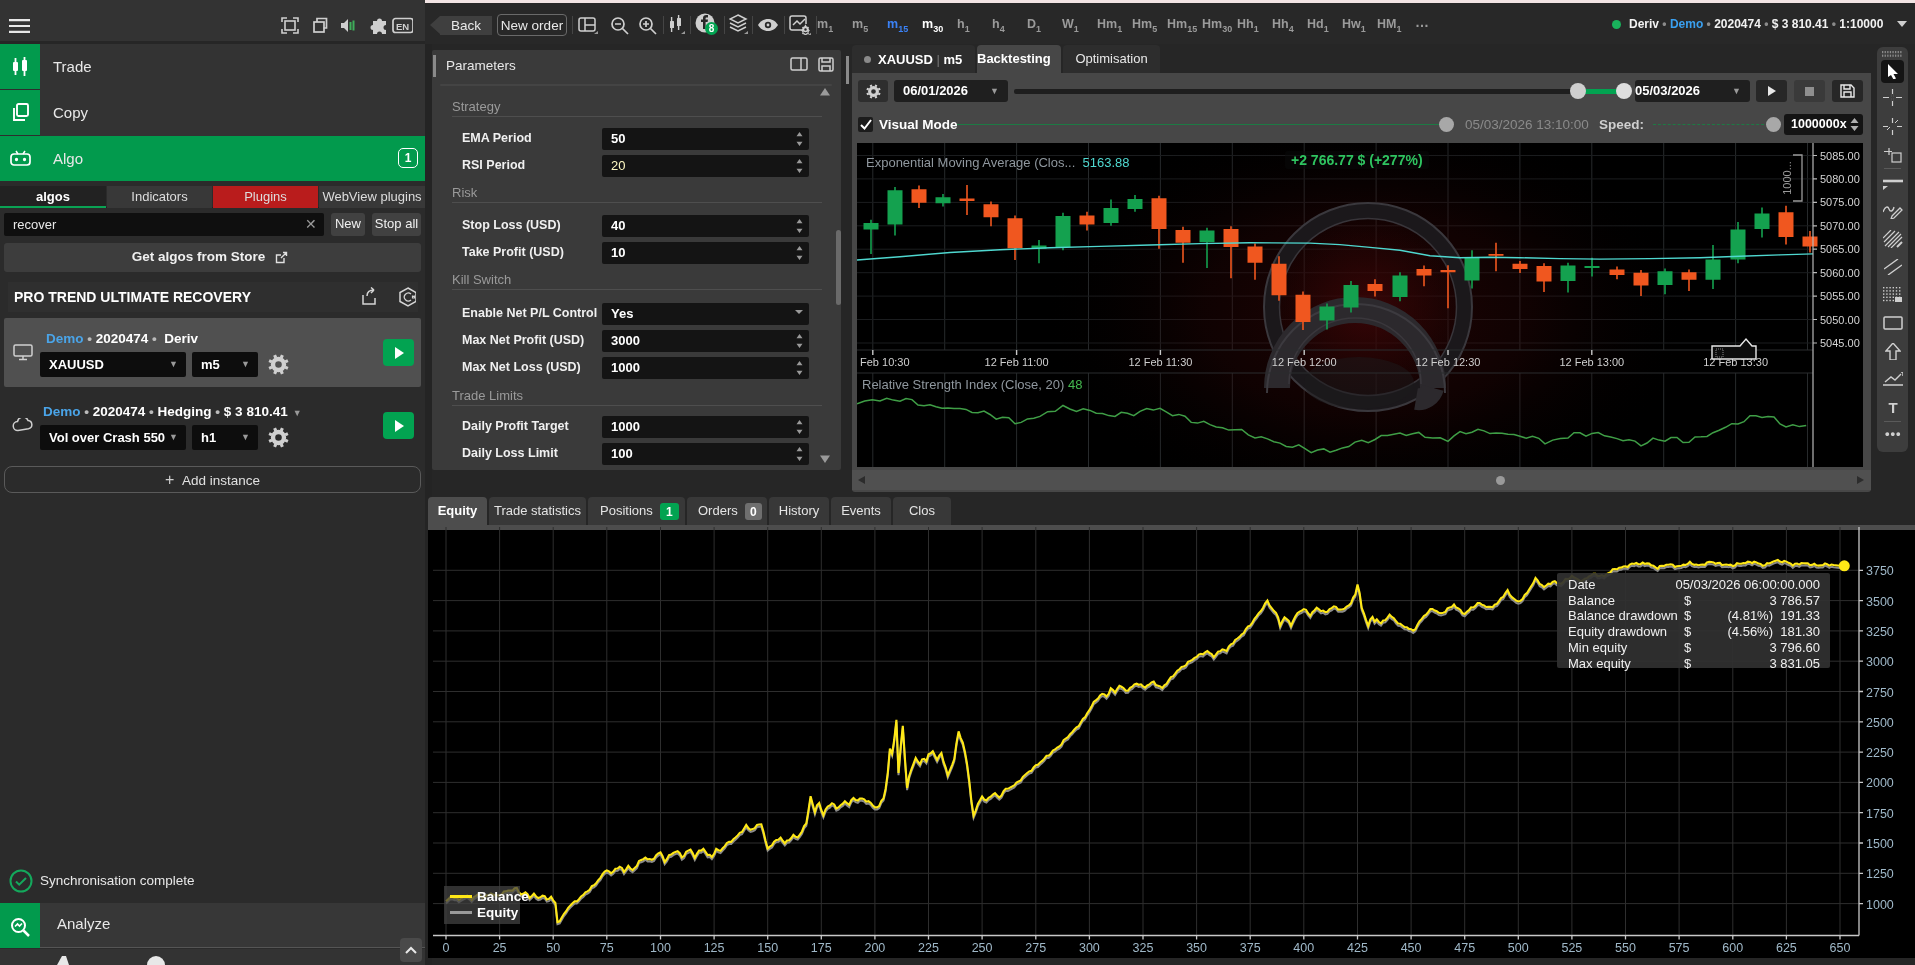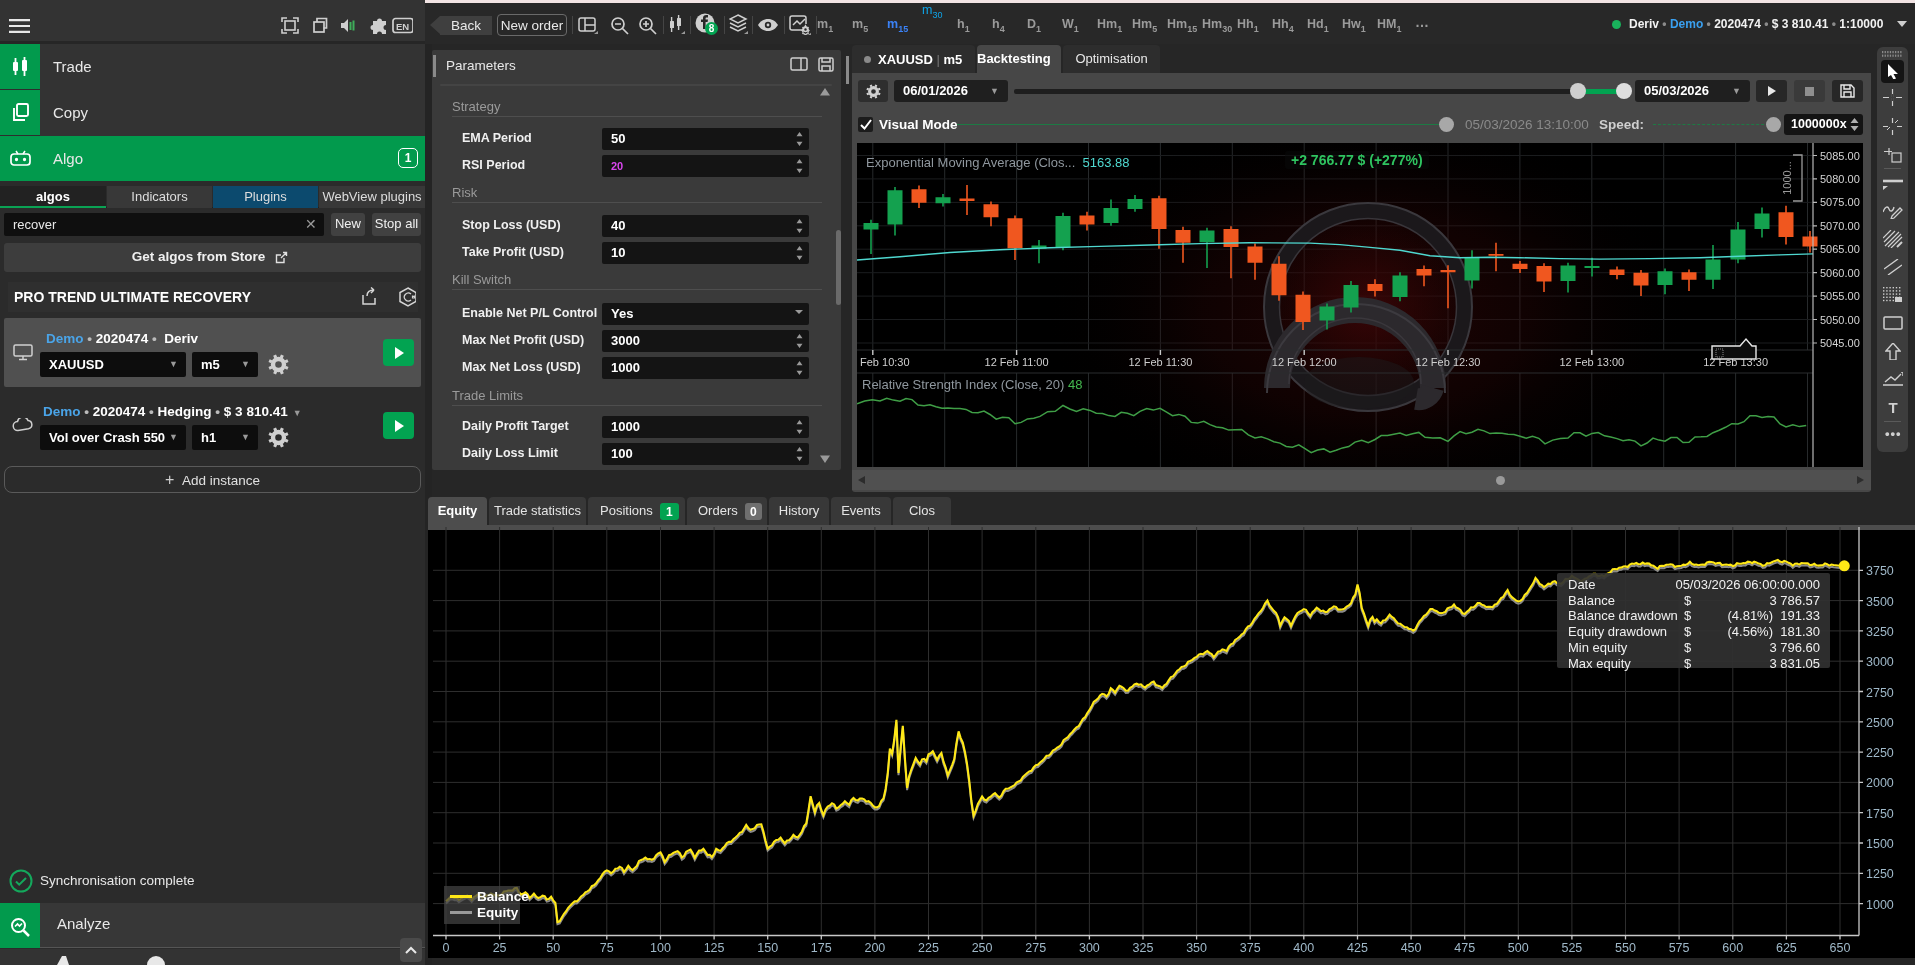--- a/index.html
+++ b/index.html
@@ -65,21 +65,21 @@
       <circle cx="6.5" cy="9.5" r="0.8" fill="#fff"></circle>
       <circle cx="14.5" cy="9.5" r="0.8" fill="#fff"></circle>
     </g>
   </svg>
 <div class="abs txt" style="left:53px;top:150px;font-size:15px">Algo</div>
 <div class="abs" style="left:398px;top:148px;width:20px;height:20px;border:1.5px solid #fff;border-radius:5px;color:#fff;font-size:12px;font-weight:bold;text-align:center;line-height:18px">1</div>
 
 <div class="abs" style="left:0;top:186px;width:425px;height:22px;background:#2b2b2b;border-bottom:1px solid #1f1f1f"></div>
 <div class="abs" style="left:0;top:186px;width:106px;height:22px;background:#222;border-bottom:2px solid #0aa254;color:#fff;font-size:13px;font-weight:bold;text-align:center;line-height:21px">algos</div>
 <div class="abs" style="left:107px;top:186px;width:105px;height:22px;background:#383838;color:#ddd;font-size:13px;text-align:center;line-height:21px">Indicators</div>
-<div class="abs" style="left:213px;top:186px;width:105px;height:22px;background:#0c4a6e;color:#ddd;font-size:13px;text-align:center;line-height:21px">Plugins</div>
+<div class="abs" style="left:213px;top:186px;width:105px;height:22px;background:#b91c1c;color:#ddd;font-size:13px;text-align:center;line-height:21px">Plugins</div>
 <div class="abs" style="left:319px;top:186px;width:106px;height:22px;background:#383838;color:#ddd;font-size:13px;text-align:center;line-height:21px">WebView plugins</div>
 
 <div class="abs" style="left:4px;top:213px;width:320px;height:23px;background:#0f0f0f;border-radius:2px;color:#e8e8e8;font-size:13px;line-height:23px;padding-left:9px">recover</div>
 <div class="abs" style="left:305px;top:213px;color:#9a9a9a;font-size:14px;line-height:23px">✕</div>
 <div class="abs" style="left:331px;top:213px;width:34px;height:23px;background:#414141;border-radius:3px;color:#f0f0f0;font-size:13px;text-align:center;line-height:22px">New</div>
 <div class="abs" style="left:372px;top:213px;width:49px;height:23px;background:#414141;border-radius:3px;color:#f0f0f0;font-size:13px;text-align:center;line-height:22px">Stop all</div>
 
 <div class="abs" style="left:4px;top:243px;width:417px;height:29px;background:#3d3d3d;border-radius:3px;color:#f0f0f0;font-size:13.5px;font-weight:bold;text-align:center;line-height:28px;padding-right:28px">Get algos from Store</div>
 <svg class="abs" style="left:275px;top:251px" width="13" height="13">
     <g stroke="#e0e0e0" stroke-width="1.4" fill="none">
@@ -178,21 +178,21 @@
 </svg>
 <div class="abs" style="left:440px;top:84px;width:392px;height:2px;background:#444;border-radius:1px"></div>
 <div class="abs" style="left:452px;top:99px;font-size:13px;color:#9a9a9a">Strategy</div>
 <div class="abs" style="left:452px;top:116px;width:370px;height:1px;background:#4e4e4e"></div>
 <div class="abs" style="left:462px;top:131px;font-size:12.5px;font-weight:bold;color:#f0f0f0">EMA Period</div>
 <div class="abs" style="left:602px;top:128px;width:207px;height:22px;background:#141414;border-radius:2px;color:#fff;font-size:13px;font-weight:bold;line-height:22px;padding-left:9px">50</div>
 <svg class="abs" style="left:796px;top:132px" width="7" height="14">
     <path d="M3.5 0l3 4.2H0.5zM3.5 14l3-4.2H0.5z" fill="#999"></path>
   </svg>
 <div class="abs" style="left:462px;top:158px;font-size:12.5px;font-weight:bold;color:#f0f0f0">RSI Period</div>
-<div class="abs" style="left:602px;top:155px;width:207px;height:22px;background:#141414;border-radius:2px;color:#d946ef;font-size:11px;font-weight:bold;line-height:22px;padding-left:9px">20</div>
+<div class="abs" style="left:602px;top:155px;width:207px;height:22px;background:#141414;border-radius:2px;color:#fef9c3;font-size:13px;font-weight:normal;line-height:22px;padding-left:9px">20</div>
 <svg class="abs" style="left:796px;top:159px" width="7" height="14">
     <path d="M3.5 0l3 4.2H0.5zM3.5 14l3-4.2H0.5z" fill="#999"></path>
   </svg>
 <div class="abs" style="left:452px;top:185px;font-size:13px;color:#9a9a9a">Risk</div>
 <div class="abs" style="left:452px;top:202px;width:370px;height:1px;background:#4e4e4e"></div>
 <div class="abs" style="left:462px;top:218px;font-size:12.5px;font-weight:bold;color:#f0f0f0">Stop Loss (USD)</div>
 <div class="abs" style="left:602px;top:215px;width:207px;height:22px;background:#141414;border-radius:2px;color:#fff;font-size:13px;font-weight:bold;line-height:22px;padding-left:9px">40</div>
 <svg class="abs" style="left:796px;top:219px" width="7" height="14">
     <path d="M3.5 0l3 4.2H0.5zM3.5 14l3-4.2H0.5z" fill="#999"></path>
   </svg>
@@ -248,21 +248,21 @@
 <div class="abs" style="left:858px;top:80px;width:30px;height:22px;background:#2e2e2e;border-radius:3px"></div>
 <svg class="abs" style="left:866px;top:84px" width="15" height="15">
     <circle cx="7.5" cy="7.5" r="3.9" fill="none" stroke="#d0d0d0" stroke-width="3.1"></circle>
     <path d="M12.2 9.5L14.2 10.3M9.5 12.2L10.3 14.2M5.5 12.2L4.7 14.2M2.8 9.5L0.8 10.3M2.8 5.5L0.8 4.7M5.5 2.8L4.7 0.8M9.5 2.8L10.3 0.8M12.2 5.5L14.2 4.7" stroke="#d0d0d0" stroke-width="2.2"></path>
   </svg>
 <div class="abs" style="left:894px;top:80px;width:114px;height:22px;background:#1f1f1f;border-radius:3px;color:#fff;font-size:13px;font-weight:bold;line-height:22px;padding-left:9px">06/01/2026<span style="position:absolute;right:9px;color:#9a9a9a;font-size:9px">▼</span></div>
 <div class="abs" style="left:1014px;top:89px;width:561px;height:5px;background:#1e1e1e;border-radius:2px"></div>
 <div class="abs" style="left:1577px;top:89px;width:46px;height:5px;background:#02a351"></div>
 <div class="abs" style="left:1570px;top:83px;width:16px;height:16px;background:#cfcfcf;border-radius:50%"></div>
 <div class="abs" style="left:1616px;top:83px;width:16px;height:16px;background:#dedede;border-radius:50%"></div>
-<div class="abs" style="left:1635px;top:80px;width:115px;height:22px;background:#1f1f1f;border-radius:3px;color:#fff;font-size:13px;font-weight:bold;line-height:22px;padding-left:9px">05/03/2026<span style="position:absolute;right:9px;color:#9a9a9a;font-size:9px">▼</span></div>
+<div class="abs" style="left:1635px;top:80px;width:115px;height:22px;background:#1f1f1f;border-radius:3px;color:#fff;font-size:13px;font-weight:bold;line-height:22px;">05/03/2026<span style="position:absolute;right:9px;color:#9a9a9a;font-size:9px">▼</span></div>
 <div class="abs" style="left:1756px;top:80px;width:31px;height:22px;background:#272727;border-radius:3px">
     <div style="width:0;height:0;border-left:8px solid #e8e8e8;border-top:5.5px solid transparent;border-bottom:5.5px solid transparent;margin:5.5px 0 0 12px"></div>
   </div>
 <div class="abs" style="left:1794px;top:80px;width:31px;height:22px;background:#3a3a3a;border-radius:3px">
     <div style="width:9px;height:9px;background:#8f8f8f;margin:6.5px 0 0 11px"></div>
   </div>
 <div class="abs" style="left:1832px;top:80px;width:31px;height:22px;background:#272727;border-radius:3px"></div>
 <svg class="abs" style="left:1840px;top:84px" width="15" height="14">
     <g stroke="#e8e8e8" stroke-width="1.4" fill="none">
       <path d="M1 1h10l3 3v9H1z"></path>
@@ -639,21 +639,21 @@
       <path d="M4 10l4-4l3 3l5-5"></path>
       <circle cx="16.5" cy="14.5" r="2"></circle>
     </g>
     <path d="M16.5 10.5l0.9 1.6l1.8 0.3l-0.3 1.8l1.1 1.3l-1.1 1.3l0.3 1.8l-1.8 0.3l-0.9 1.6l-0.9-1.6l-1.8-0.3l0.3-1.8l-1.1-1.3l1.1-1.3l-0.3-1.8l1.8-0.3z" fill="none" stroke="#cfcfcf" stroke-width="1.2"></path>
     <path d="M19 20l4-3v3z" fill="#9a9a9a"></path>
   </svg>
 <div class="abs" style="left:816px;top:16px;width:1px;height:18px;background:#454545"></div>
 <div class="abs" style="left:817px;top:17px;font-size:12.5px;font-weight:bold;color:#9a9a9a">m<span style="font-size:9px;position:relative;top:4px">1</span></div>
 <div class="abs" style="left:852px;top:17px;font-size:12.5px;font-weight:bold;color:#9a9a9a">m<span style="font-size:9px;position:relative;top:4px">5</span></div>
 <div class="abs" style="left:887px;top:17px;font-size:12.5px;font-weight:bold;color:#3b82f6">m<span style="font-size:9px;position:relative;top:4px">15</span></div>
-<div class="abs" style="left:922px;top:3px;font-size:12.5px;font-weight:normal;color:#0ea5e9">m<span style="font-size:9px;position:relative;top:4px">30</span></div>
+<div class="abs" style="left:922px;top:17px;font-size:12.5px;font-weight:bold;color:#ffffff">m<span style="font-size:9px;position:relative;top:4px">30</span></div>
 <div class="abs" style="left:957px;top:17px;font-size:12.5px;font-weight:bold;color:#9a9a9a">h<span style="font-size:9px;position:relative;top:4px">1</span></div>
 <div class="abs" style="left:992px;top:17px;font-size:12.5px;font-weight:bold;color:#9a9a9a">h<span style="font-size:9px;position:relative;top:4px">4</span></div>
 <div class="abs" style="left:1027px;top:17px;font-size:12.5px;font-weight:bold;color:#9a9a9a">D<span style="font-size:9px;position:relative;top:4px">1</span></div>
 <div class="abs" style="left:1062px;top:17px;font-size:12.5px;font-weight:bold;color:#9a9a9a">W<span style="font-size:9px;position:relative;top:4px">1</span></div>
 <div class="abs" style="left:1097px;top:17px;font-size:12.5px;font-weight:bold;color:#9a9a9a">Hm<span style="font-size:9px;position:relative;top:4px">1</span></div>
 <div class="abs" style="left:1132px;top:17px;font-size:12.5px;font-weight:bold;color:#9a9a9a">Hm<span style="font-size:9px;position:relative;top:4px">5</span></div>
 <div class="abs" style="left:1167px;top:17px;font-size:12.5px;font-weight:bold;color:#9a9a9a">Hm<span style="font-size:9px;position:relative;top:4px">15</span></div>
 <div class="abs" style="left:1202px;top:17px;font-size:12.5px;font-weight:bold;color:#9a9a9a">Hm<span style="font-size:9px;position:relative;top:4px">30</span></div>
 <div class="abs" style="left:1237px;top:17px;font-size:12.5px;font-weight:bold;color:#9a9a9a">Hh<span style="font-size:9px;position:relative;top:4px">1</span></div>
 <div class="abs" style="left:1272px;top:17px;font-size:12.5px;font-weight:bold;color:#9a9a9a">Hh<span style="font-size:9px;position:relative;top:4px">4</span></div>

